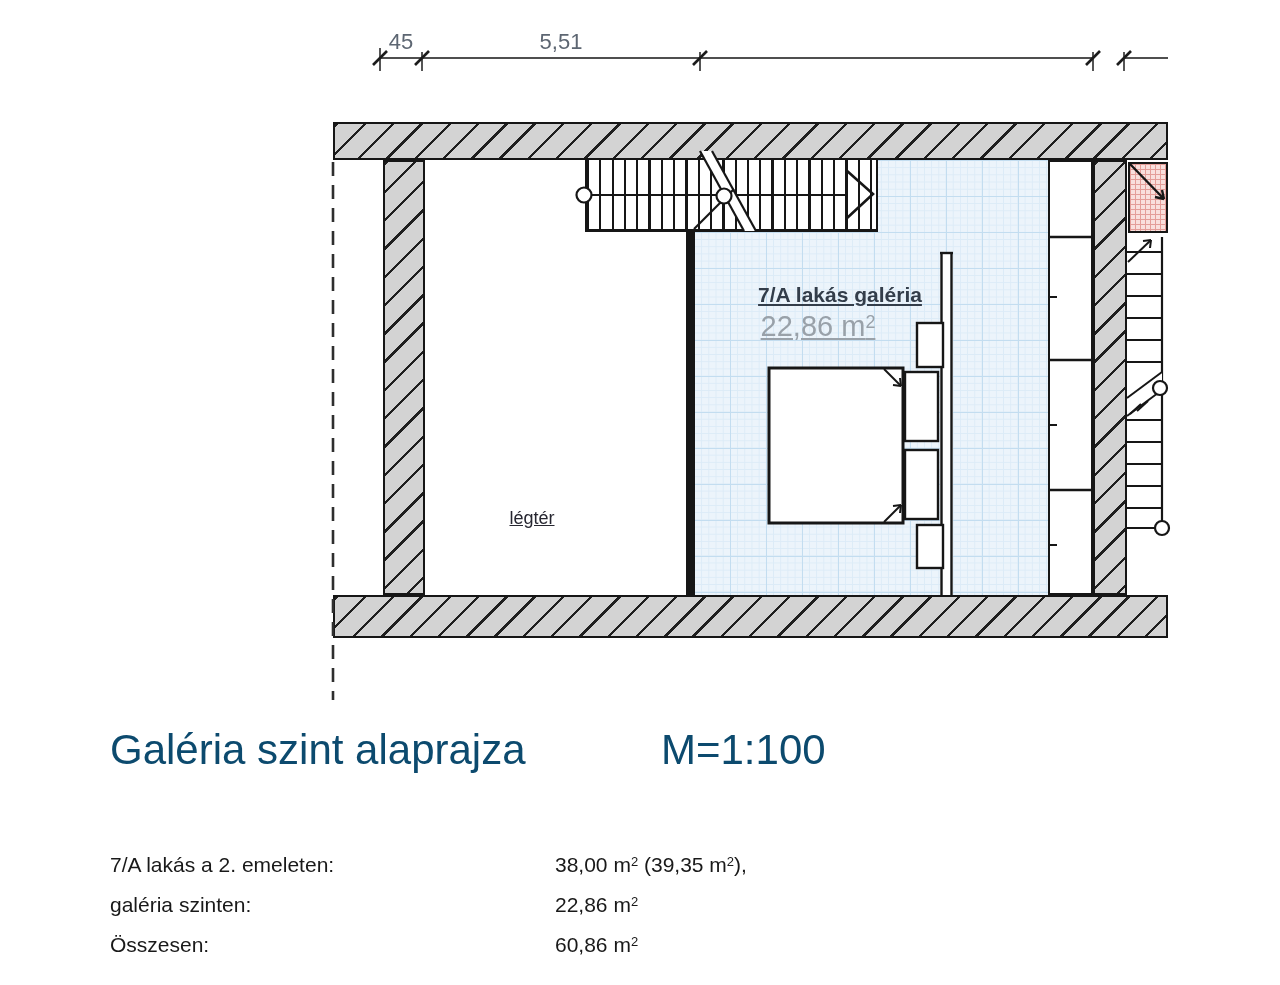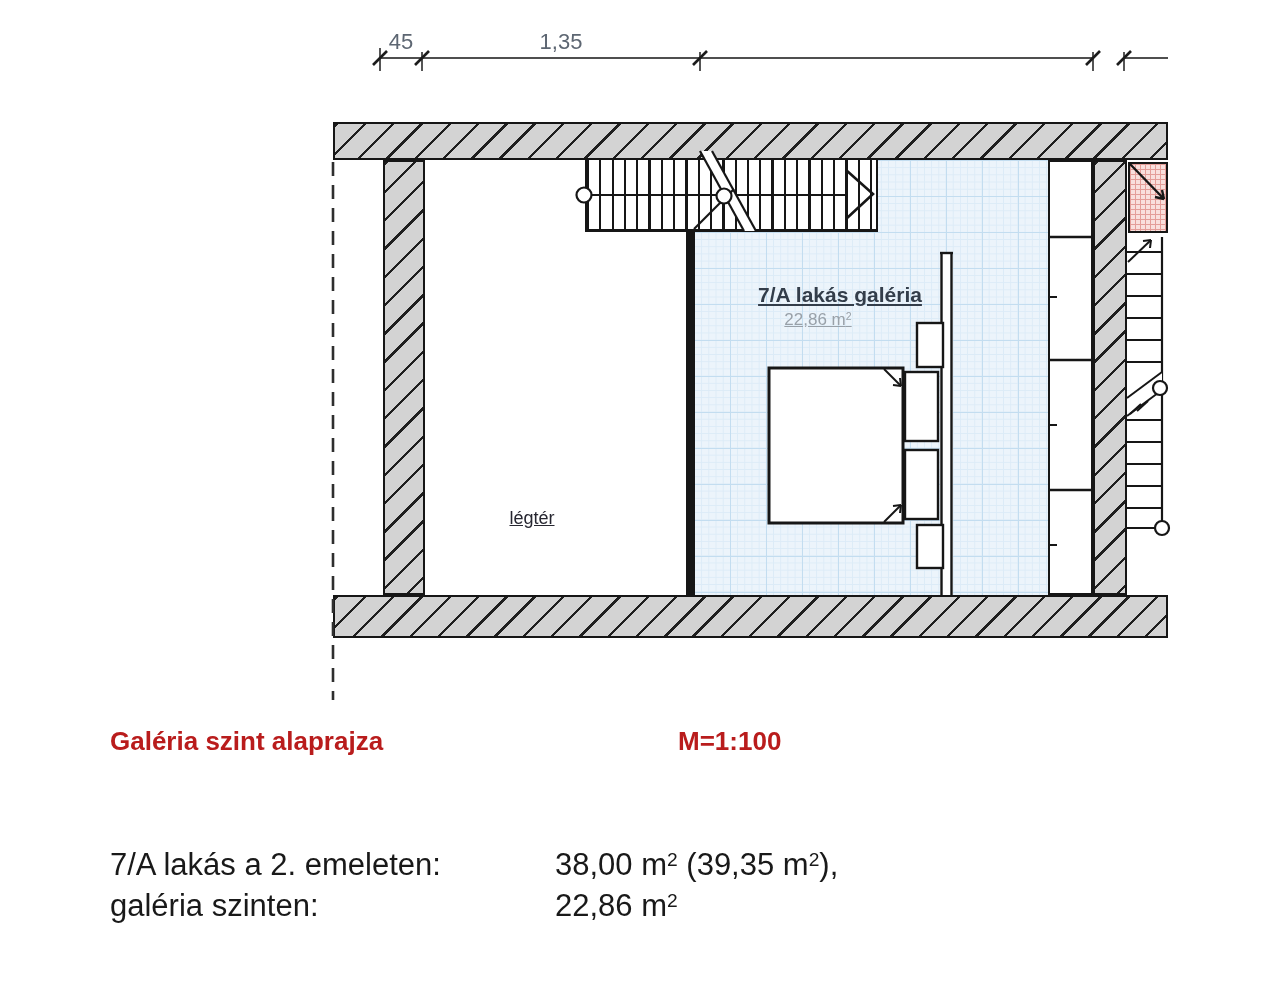--- a/index.html
+++ b/index.html
@@ -26,34 +26,34 @@
   
   .stairband{background-color:#ffffff;
         background-image:repeating-linear-gradient(90deg,#161616 0 2.2px,rgba(0,0,0,0) 2.2px 12.3px);
         border-left:2.5px solid #161616;border-right:2.5px solid #161616;border-bottom:3px solid #161616;}
   .solid{background:#161616;}
   .unit{background:#ffffff;border:2.5px solid #161616;}
   svg.overlay{position:absolute;left:0;top:0;pointer-events:none;}
   .dimlabel{position:absolute;color:#5d6672;font-size:22px;text-align:center;}
   .room-label{position:absolute;text-align:center;text-decoration:underline;}
   .gal-name{color:#333d4a;font-weight:bold;font-size:21px;}
-  .gal-area{color:#99a1a9;font-size:17px;}
+  .gal-area{color:#99a1a9;font-size:29px;}
   .void-name{color:#262630;font-size:18px;}
-  .caption{position:absolute;color:#b91c1c;font-size:26px;font-weight:bold;}
-  .summary{position:absolute;color:#191919;font-size:31px;line-height:37px;}
+  .caption{position:absolute;color:#0c4a6e;font-size:42px;}
+  .summary{position:absolute;color:#191919;font-size:21px;line-height:37px;}
   .srow .slabel{display:inline-block;width:445px;}
   sup{font-size:62%;position:relative;top:-0.45em;vertical-align:baseline;}
 </style>
 </head>
 <body>
 
 <div class="canvas">
 
   <div class="dimlabel" style="left:380px;top:29px;width:42px;">45</div>
-  <div class="dimlabel" style="left:422px;top:29px;width:278px;">1,35</div>
+  <div class="dimlabel" style="left:422px;top:29px;width:278px;">5,51</div>
 
   <div class="abs blue" style="left:694px;top:160px;width:354px;height:435px;"></div>
   <div class="abs stairband" style="left:585px;top:160px;width:293px;height:72px;"></div>
   <div class="abs solid" style="left:686px;top:230px;width:9px;height:365px;"></div>
   <div class="abs unit" style="left:1048px;top:160px;width:45px;height:435px;"></div>
   <div class="abs red" style="left:1128px;top:162px;width:40px;height:71px;"></div>
 
   <div class="abs wall" style="left:333px;top:122px;width:835px;height:38px;"></div>
   <div class="abs wall" style="left:383px;top:160px;width:42px;height:435px;"></div>
   <div class="abs wall" style="left:1093px;top:160px;width:34px;height:435px;"></div>
@@ -160,24 +160,27 @@
       <line x1="1155" y1="197" x2="1164" y2="199"></line>
       <line x1="1162" y1="190" x2="1164" y2="199"></line>
     </g>
   </svg>
 
   <div class="room-label gal-name" style="left:716px;top:283px;width:248px;">7/A lakás galéria</div>
   <div class="room-label gal-area" style="left:694px;top:310px;width:248px;"><span>22,86 m</span><sup>2</sup></div>
   <div class="room-label void-name" style="left:472px;top:492px;width:120px;margin-top:16px;">légtér</div>
 
   <div class="caption" style="left:110px;top:726px;">Galéria szint alaprajza</div>
-  <div class="caption" style="left:661px;top:726px;margin-left:17px;">M=1:100</div>
+  <div class="caption" style="left:661px;top:726px;">M=1:100</div>
 
   <div class="summary" style="left:110px;top:846px;">
     <div class="srow">
       <span class="slabel">7/A lakás a 2. emeleten:</span><span><span>38,00 m</span><sup>2</sup><span> (39,35 m</span><sup>2</sup><span>),</span></span>
     </div>
     <div class="srow">
       <span class="slabel">galéria szinten:</span><span><span>22,86 m</span><sup>2</sup><span></span><sup></sup><span></span></span>
     </div>
+    <div class="srow">
+      <span class="slabel">Összesen:</span><span><span>60,86 m</span><sup>2</sup><span></span><sup></sup><span></span></span>
+    </div>
   </div>
 
 </div>
 
 </body></html>

